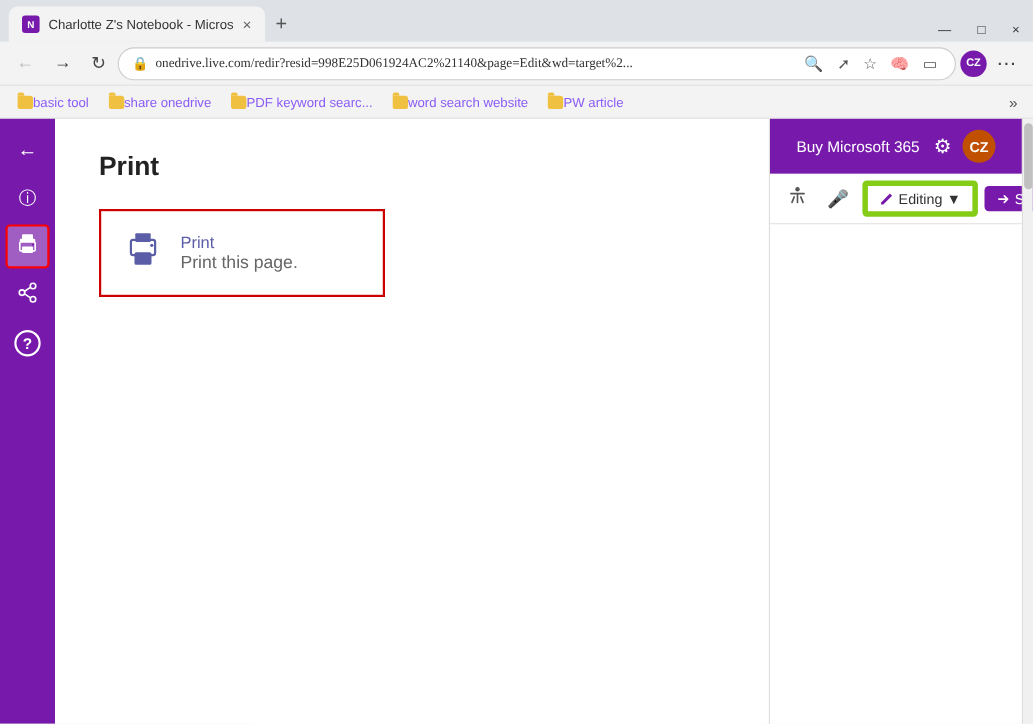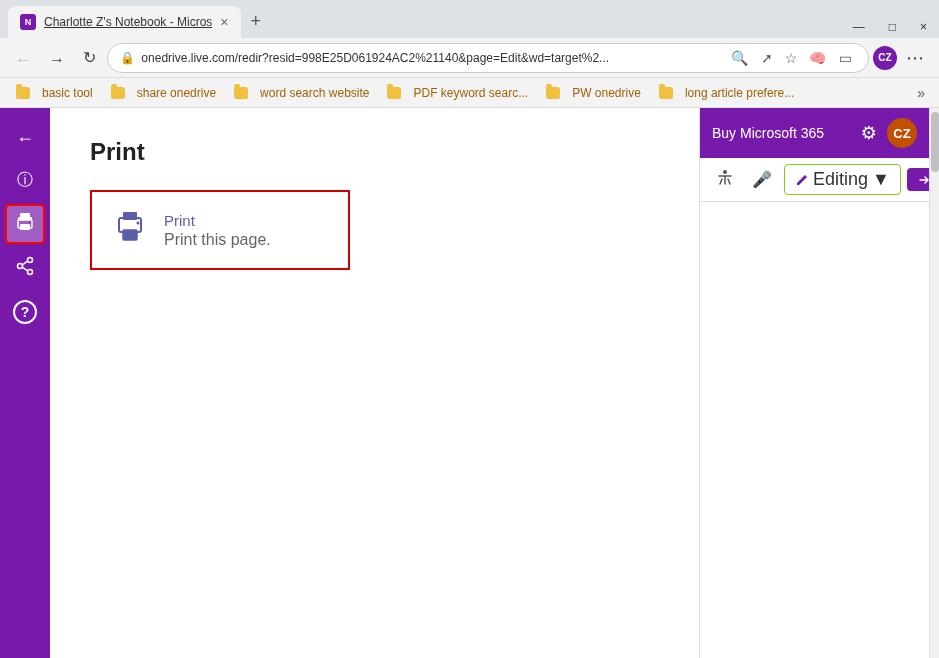--- a/index.html
+++ b/index.html
@@ -5,39 +5,39 @@
     * { margin: 0; padding: 0; box-sizing: border-box; }
     body { font-family: 'Segoe UI', Arial, sans-serif; font-size: 13px; background: #f3f3f3; width: 939px; height: 658px; overflow: hidden; }
 
     
     .browser-chrome { width: 939px; background: #f3f3f3; }
 
     
     .tab-bar { display: flex; align-items: flex-end; background: #dee1e6; padding: 6px 0 0 8px; height: 38px; }
     .tab { display: flex; align-items: center; background: #f3f3f3; border-radius: 8px 8px 0 0; padding: 6px 12px; min-width: 200px; max-width: 240px; height: 32px; font-size: 12px; color: #333; gap: 8px; }
     .tab-favicon { width: 16px; height: 16px; background: #7719aa; border-radius: 3px; display: flex; align-items: center; justify-content: center; color: white; font-size: 9px; font-weight: bold; flex-shrink: 0; }
-    .tab-title { flex: 1; overflow: hidden; text-overflow: ellipsis; white-space: nowrap; font-size: 12px; text-decoration: underline; }
+    .tab-title { flex: 1; overflow: hidden; text-overflow: ellipsis; white-space: nowrap; font-size: 12px; }
     .tab-close { color: #666; cursor: pointer; font-size: 14px; }
     .tab-new { background: none; border: none; padding: 6px 10px; font-size: 18px; color: #555; cursor: pointer; display: flex; align-items: center; }
     .tab-spacer { flex: 1; background: #dee1e6; }
 
     
     .nav-bar { display: flex; align-items: center; background: #f3f3f3; padding: 4px 8px; height: 40px; gap: 4px; border-bottom: 1px solid #ddd; }
     .nav-btn { background: none; border: none; padding: 5px 7px; cursor: pointer; color: #444; font-size: 16px; border-radius: 4px; }
     .nav-btn.disabled { color: #bbb; cursor: default; }
     .address-bar { flex: 1; display: flex; align-items: center; background: white; border: 1px solid #ccc; border-radius: 20px; padding: 4px 12px; gap: 6px; height: 30px; }
     .address-lock { color: #555; font-size: 12px; }
-    .address-text { flex: 1; font-size: 12px; color: #333; overflow: hidden; white-space: nowrap; text-overflow: ellipsis; }
+    .address-text { flex: 1; font-size: 12px; color: #333; overflow: hidden; white-space: nowrap; text-overflow: ellipsis; font-family: Liberation Serif, serif; }
     .address-icons { display: flex; gap: 4px; align-items: center; }
     .addr-icon-btn { background: none; border: none; color: #555; cursor: pointer; font-size: 14px; padding: 2px 4px; }
     .nav-right { display: flex; align-items: center; gap: 2px; }
 
     
     .bookmarks-bar { display: flex; align-items: center; background: #f3f3f3; padding: 3px 8px; height: 30px; border-bottom: 1px solid #ddd; gap: 2px; }
-    .bookmark { display: flex; align-items: center; gap: 12px; padding: 2px 8px; cursor: pointer; border-radius: 4px; font-size: 12px; color: #a16207; white-space: nowrap; }
+    .bookmark { display: flex; align-items: center; gap: 0; padding: 2px 8px; cursor: pointer; border-radius: 4px; font-size: 12px; color: #8b5cf6; white-space: nowrap; }
     .bm-folder { width: 14px; height: 12px; background: #f0c040; border-radius: 1px 3px 2px 2px; position: relative; }
     .bm-folder::before { content: ''; position: absolute; top: -3px; left: 0; width: 6px; height: 3px; background: #f0c040; border-radius: 2px 2px 0 0; }
     .bookmarks-more { margin-left: auto; background: none; border: none; cursor: pointer; font-size: 14px; color: #555; padding: 2px 6px; }
 
     
     .page-wrapper { display: flex; height: calc(658px - 108px); }
 
     
     .sidebar { width: 50px; background: #7719aa; display: flex; flex-direction: column; align-items: center; padding-top: 8px; gap: 4px; }
     .sidebar-btn { width: 40px; height: 40px; display: flex; align-items: center; justify-content: center; cursor: pointer; border-radius: 4px; color: white; font-size: 18px; }
@@ -48,30 +48,30 @@
     .page-title { font-size: 24px; font-weight: 600; color: #222; margin-bottom: 24px; }
 
     
     .print-card { display: flex; align-items: center; gap: 16px; border: 2px solid #cc0000; padding: 16px 20px; width: 260px; cursor: pointer; }
     .print-icon-wrap { color: #5b5ea6; font-size: 32px; }
     .print-card-text .card-title { font-size: 15px; color: #5b5ea6; font-weight: 500; }
     .print-card-text .card-desc { font-size: 16px; color: #666; margin-top: 2px; }
 
     
     .right-panel { width: 230px; background: #f8f8f8; border-left: 1px solid #ddd; display: flex; flex-direction: column; }
-    .right-panel-header { background: #7719aa; display: flex; align-items: center; justify-content: space-between; padding: 10px 12px; color: white; }
+    .right-panel-header { background: #7719aa; display: flex; align-items: center; justify-content: space-between; padding: 10px 24px; color: white; }
     .buy-ms365-text { font-size: 14px; font-weight: 500; }
     .panel-header-icons { display: flex; gap: 8px; align-items: center; }
     .gear-btn { background: none; border: none; color: white; cursor: pointer; font-size: 18px; padding: 2px; border-radius: 4px; }
     .avatar-circle { width: 30px; height: 30px; border-radius: 50%; background: #c05000; color: white; display: flex; align-items: center; justify-content: center; font-size: 13px; font-weight: bold; cursor: pointer; }
 
     
     .toolbar-area { display: flex; align-items: center; background: white; border-bottom: 1px solid #ddd; padding: 6px 10px; gap: 6px; }
     .toolbar-icon-btn { background: none; border: none; cursor: pointer; color: #555; font-size: 16px; padding: 4px 6px; border-radius: 4px; }
-    .editing-btn { display: flex; align-items: center; gap: 4px; background: none; border: 1px solid #84cc16; border-radius: 4px; padding: 4px 10px; cursor: pointer; font-size: 18px; color: #333; }
+    .editing-btn { display: flex; align-items: center; gap: 4px; background: none; border: 5px solid #84cc16; border-radius: 4px; padding: 4px 10px; cursor: pointer; font-size: 13px; color: #333; }
     .editing-btn svg { color: #7719aa; }
     .share-btn { display: flex; align-items: center; gap: 4px; background: #7719aa; border: none; border-radius: 4px; padding: 4px 10px; cursor: pointer; font-size: 13px; color: white; }
 
     
     .panel-content { flex: 1; background: white; overflow-y: auto; }
 
     
     .win-controls { display: flex; align-items: center; }
     .win-ctrl { background: none; border: none; font-size: 12px; color: #333; padding: 4px 12px; cursor: pointer; }
   </style>
@@ -122,33 +122,29 @@
     <div class="bookmark">
       <div class="bm-folder"></div>
       <span>basic tool</span>
     </div>
     <div class="bookmark">
       <div class="bm-folder"></div>
       <span>share onedrive</span>
     </div>
     <div class="bookmark">
       <div class="bm-folder"></div>
+      <span>PDF keyword searc...</span>
+    </div>
+    <div class="bookmark">
+      <div class="bm-folder"></div>
       <span>word search website</span>
     </div>
     <div class="bookmark">
       <div class="bm-folder"></div>
-      <span>PDF keyword searc...</span>
-    </div>
-    <div class="bookmark">
-      <div class="bm-folder"></div>
-      <span>PW onedrive</span>
-    </div>
-    <div class="bookmark">
-      <div class="bm-folder"></div>
-      <span>long article prefere...</span>
+      <span>PW article</span>
     </div>
     <button class="bookmarks-more">»</button>
   </div>
 
 </div>
 
 <div class="page-wrapper">
 
   <div class="sidebar">
     <div class="sidebar-btn">

